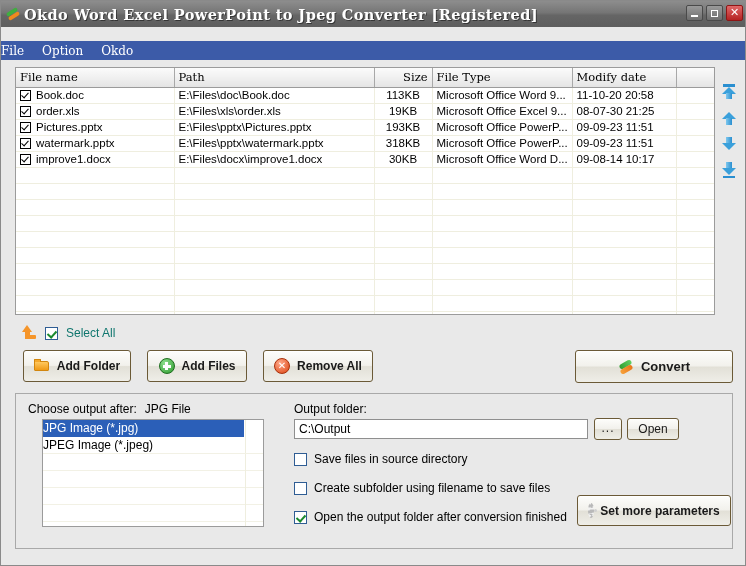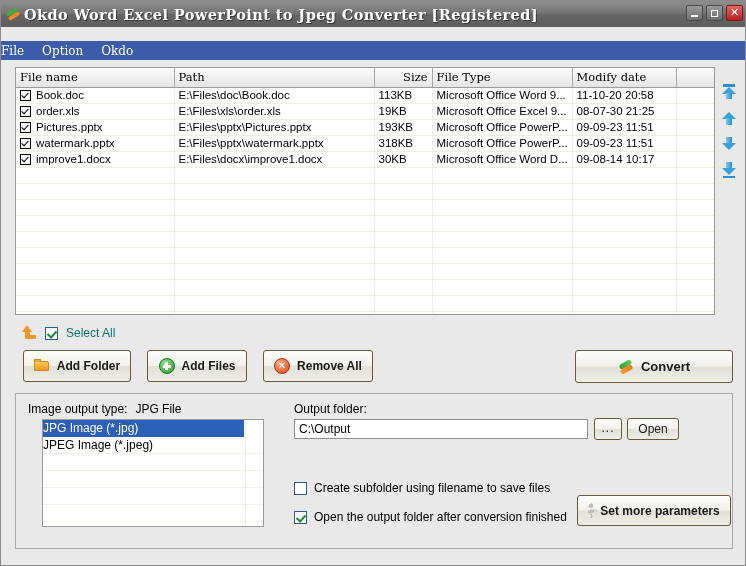--- a/index.html
+++ b/index.html
@@ -161,21 +161,21 @@
     height: 16px;
     border-right: 1px solid #efeedf;
     border-bottom: 1px solid #efeedf;
     padding: 0 4px;
     box-sizing: border-box;
     white-space: nowrap;
     overflow: hidden;
     font-size: 11.5px;
     color: #000;
   }
-  table.filelist td.num { text-align: left; }
+  table.filelist td.num { text-align: center; }
   .cell-name {
     display: flex;
     align-items: center;
     gap: 5px;
   }
   .cb {
     width: 11px; height: 11px;
     border: 1.5px solid #000;
     background: #fff;
     box-sizing: border-box;
@@ -795,40 +795,44 @@
     <span class="ic ic-convert">
         <span class="cv-g"></span>
         <span class="cv-o"></span>
       </span>
     <span>Convert</span>
   </div>
 
   <div class="bottom-panel">
 
     <div class="out-type-label">
-      <span>Image output type:</span><span class="val">JPG File</span>
+      <span>Choose output after:</span><span class="val">JPG File</span>
     </div>
 
     <div class="typelist">
       <div class="tl-col"></div>
       <div class="tl-item sel">JPG Image (*.jpg)</div>
       <div class="tl-item">JPEG Image (*.jpeg)</div>
       <div class="tl-blank"></div>
       <div class="tl-blank"></div>
       <div class="tl-blank"></div>
       <div class="tl-blank"></div>
       <div class="tl-blank"></div>
     </div>
 
     <div class="out-folder-label">Output folder:</div>
     <input class="out-folder-input" type="text" value="C:\Output" style="">
 
     <div class="btn btn-browse">...</div>
     <div class="btn btn-open">Open</div>
 
+    <div class="opt-row opt1">
+      <span class="cb-green"></span>
+      <span>Save files in source directory</span>
+    </div>
     <div class="opt-row opt2">
       <span class="cb-green"></span>
       <span>Create subfolder using filename to save files</span>
     </div>
     <div class="opt-row opt3">
       <span class="cb-green checked"></span>
       <span>Open the output folder after conversion finished</span>
     </div>
 
     <div class="btn btn-params">

